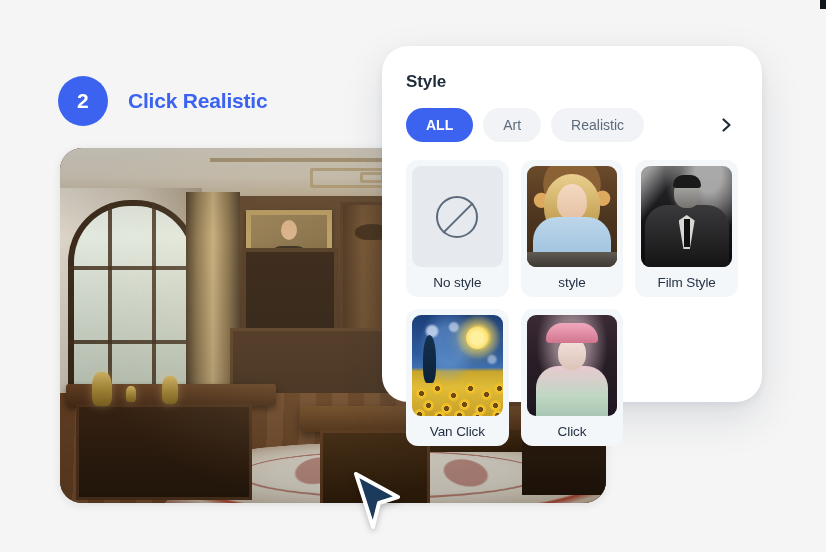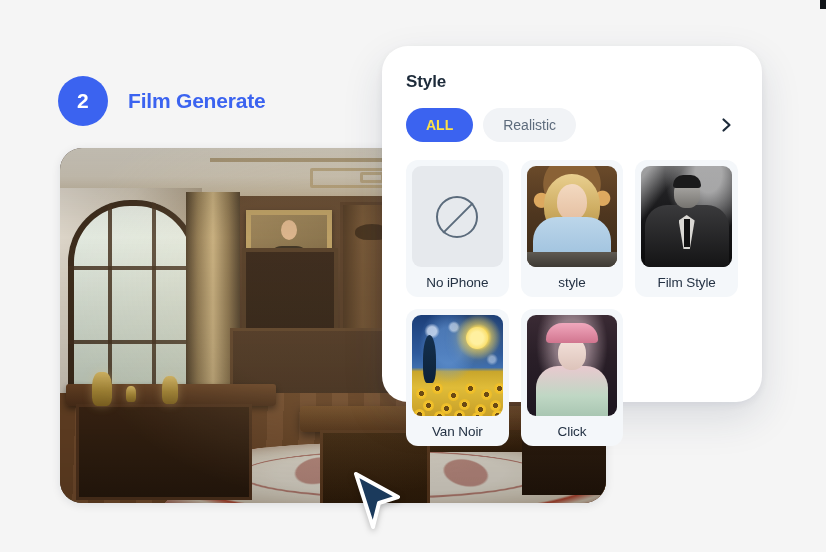--- a/index.html
+++ b/index.html
@@ -336,21 +336,21 @@
   .pill-row{
     position:relative; display:flex; gap:10px; margin-bottom:18px;
     height:34px; overflow:hidden;
   }
   .pill{
     flex:0 0 auto; height:34px; padding:0 20px; border-radius:17px;
     display:flex; align-items:center; justify-content:center;
     background:#f1f3f6; color:#5d6b7c; font-size:14px; font-weight:500;
     border:none; cursor:pointer; white-space:nowrap;
   }
-  .pill.active{ background:#3b63f0; color:#fde047; font-weight:600; }
+  .pill.active{ background:#3b63f0; color:#ffffff; font-weight:600; }
   .pill-fade{
     position:absolute; right:0; top:0; width:62px; height:34px;
     background:linear-gradient(90deg, rgba(255,255,255,0) 0%, #ffffff 58%);
     pointer-events:none;
   }
   .pill-next{
     position:absolute; right:0; top:5px; width:24px; height:24px;
     display:flex; align-items:center; justify-content:center;
     cursor:pointer; background:transparent; border:none; padding:0;
   }
@@ -536,21 +536,21 @@
 </style>
 </head>
 <body>
 
 <div class="stage">
 
   <div class="corner-tick"></div>
 
   <div class="step-header">
     <div class="step-badge">2</div>
-    <div class="step-title">Film Generate</div>
+    <div class="step-title">Click Realistic</div>
   </div>
 
   <div class="photo-card">
     <div class="room">
       <div class="r-ceiling"></div>
       <div class="r-ceil-line" style="left:150px;top:10px;width:330px;"></div>
       <div class="r-ceil-frame" style="left:250px;top:20px;width:120px;height:20px;"></div>
       <div class="r-ceil-frame" style="left:300px;top:24px;width:24px;height:11px;"></div>
 
       <div class="r-wall"></div>
@@ -677,37 +677,38 @@
       <div class="armchair"></div>
       <div class="vignette"></div>
     </div>
   </div>
 
   <div class="style-panel">
     <div class="panel-title">Style</div>
 
     <div class="pill-row">
       <button class="pill active">ALL</button>
+      <button class="pill">Art</button>
       <button class="pill">Realistic</button>
 
       <div class="pill-fade"></div>
       <button class="pill-next">
         <svg width="13" height="16" viewBox="0 0 13 16" fill="none" aria-hidden="true">
           <path d="M3.5 2.5 L9.5 8 L3.5 13.5" stroke="#1d2b3a" stroke-width="2.2" stroke-linecap="round" stroke-linejoin="round"></path>
         </svg>
       </button>
     </div>
 
     <div class="grid">
 
       <div class="style-card">
         <div class="thumb nostyle-thumb">
           <div class="ban"></div>
         </div>
-        <div class="card-label">No iPhone</div>
+        <div class="card-label">No style</div>
       </div>
 
       <div class="style-card">
         <div class="thumb t-iphone">
           <div class="hair"></div>
             <div class="face"></div>
           <div class="shirt"></div>
             <div class="table"></div>
         </div>
         <div class="card-label">style</div>
@@ -740,21 +741,21 @@
             <i class="sf" style="left:52%;top:64%"></i>
               <i class="sf" style="left:70%;top:74%"></i>
             <i class="sf" style="left:86%;top:66%"></i>
               <i class="sf" style="left:2%;top:86%"></i>
             <i class="sf" style="left:24%;top:90%"></i>
               <i class="sf" style="left:46%;top:88%"></i>
             <i class="sf" style="left:66%;top:92%"></i>
               <i class="sf" style="left:88%;top:88%"></i>
           </div>
         </div>
-        <div class="card-label">Van Noir</div>
+        <div class="card-label">Van Click</div>
       </div>
 
 
       <div class="style-card">
         <div class="thumb t-statue">
           <div class="torso"></div>
           <div class="hair4"></div>
           <div class="head2"></div>
           <div class="crown2"></div>
         </div>

